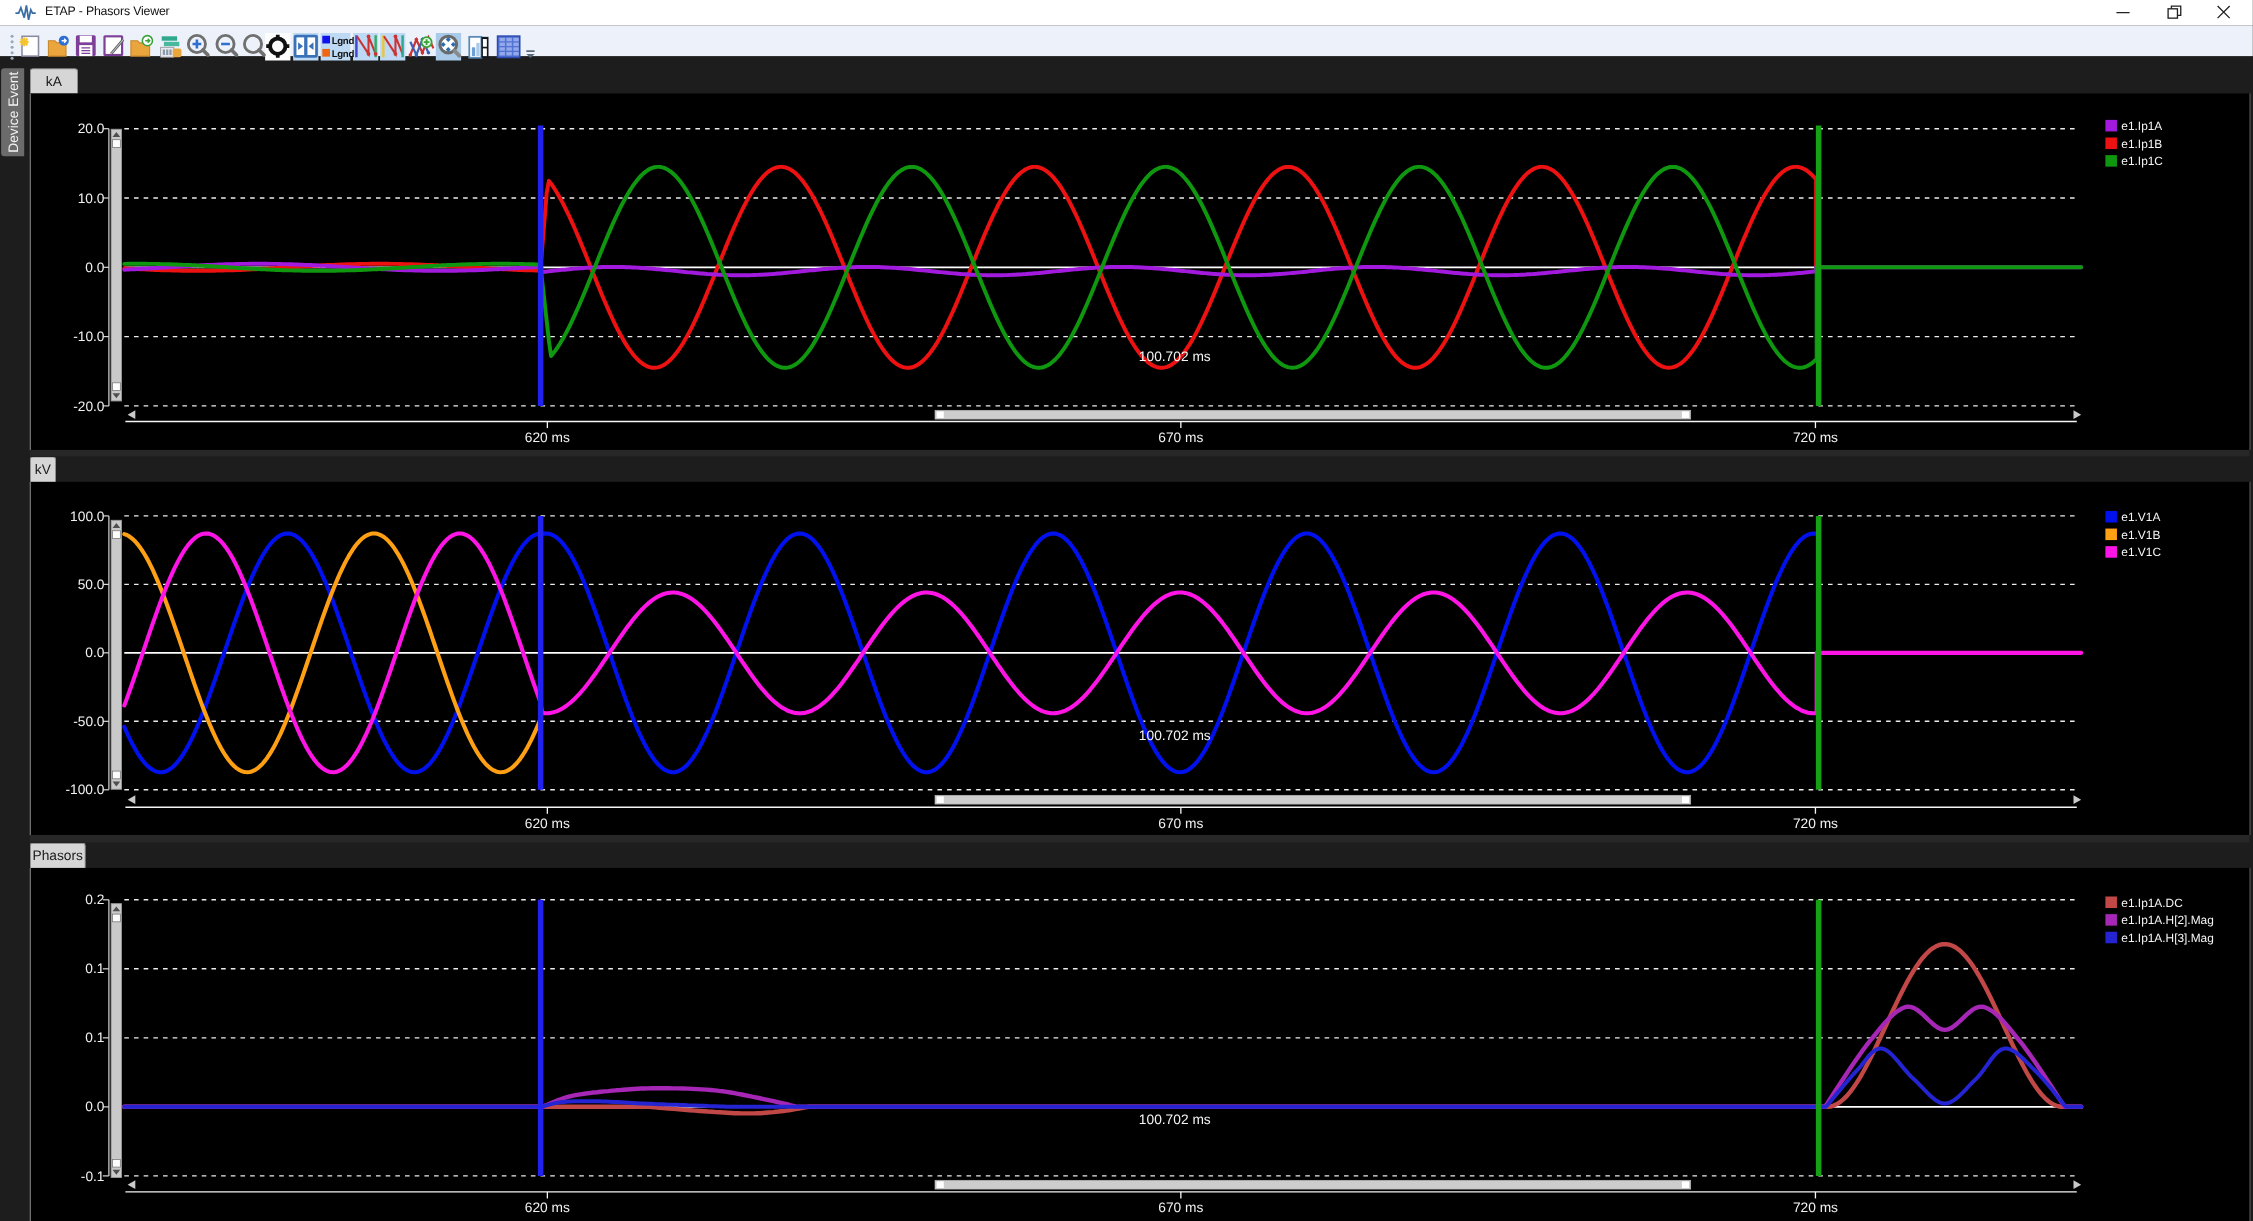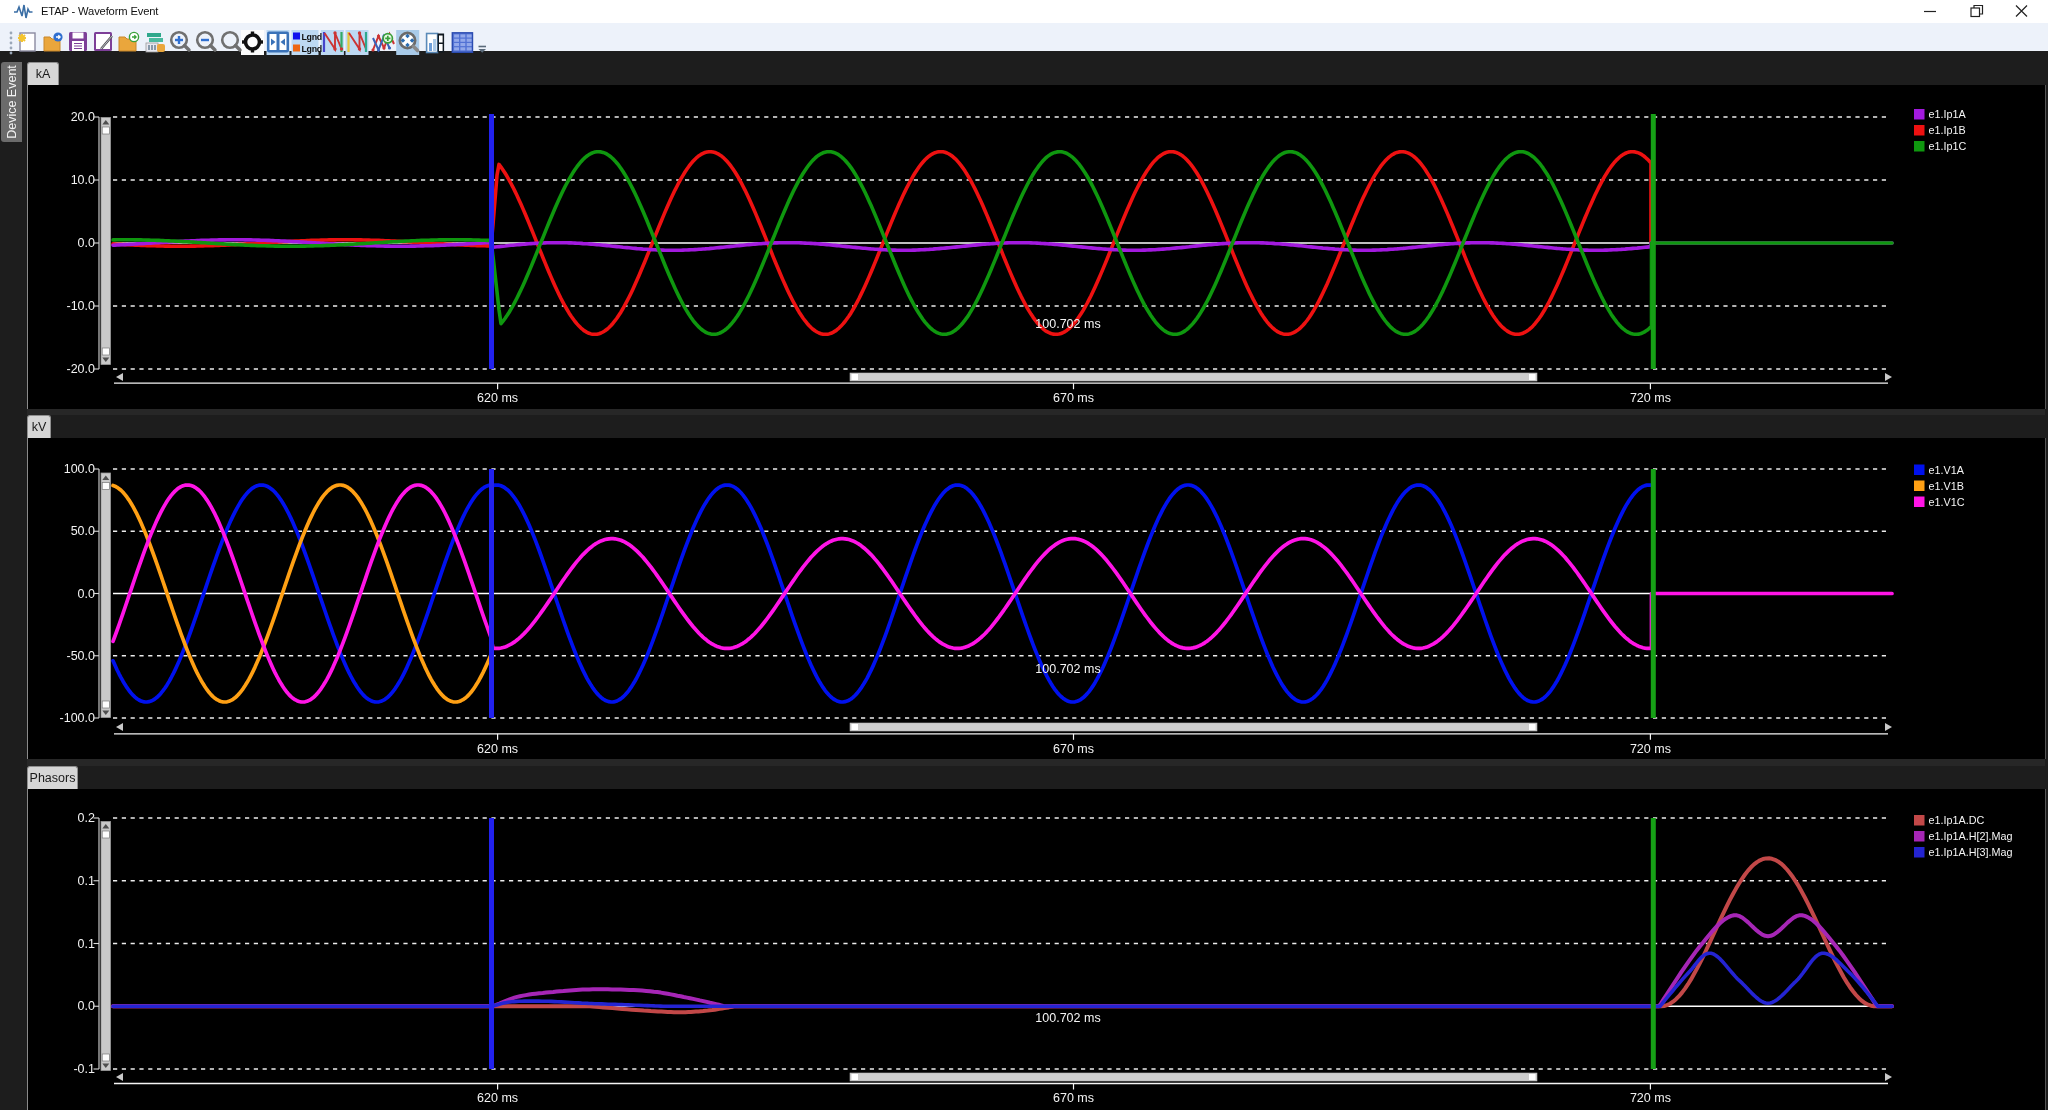--- a/index.html
+++ b/index.html
@@ -9,21 +9,21 @@
 #devtab{position:absolute;left:1px;top:62px;width:21px;height:80px;background:#6b6b6b;border-radius:3px 0 0 3px;color:#f2f2f2;font-size:12.5px}
 #devtab span{position:absolute;left:50%;top:50%;transform:translate(-50%,-50%) rotate(-90deg);white-space:nowrap}
 </style></head><body>
 <div id="main" style="position:absolute;left:0;top:0;width:2048px;height:1110px;background:#1d1d1d"></div>
 <div style="position:absolute;left:27px;top:409px;width:2018px;height:6px;background:#272727"></div>
 <div style="position:absolute;left:27px;top:759px;width:2018px;height:7px;background:#272727"></div>
 <div id="titlebar">
  <svg style="position:absolute;left:13px;top:3px" width="20" height="17" viewBox="0 0 20 17">
   <path d="M1 9 h3 l2 -5 l3 9 l2 -11 l2 13 l2 -9 l1.5 3 h3" fill="none" stroke="#3a6ea5" stroke-width="1.6"></path>
  </svg>
- <div class="t">ETAP - Waveform Event</div>
+ <div class="t">ETAP - Phasors Viewer</div>
  <svg style="position:absolute;left:1905px;top:0" width="143" height="23" viewBox="0 0 143 23">
   <g stroke="#222" stroke-width="1.2" fill="none">
    <line x1="19" y1="11.5" x2="31" y2="11.5"></line>
    <rect x="66" y="8" width="8.5" height="8.5"></rect>
         <path d="M69 8 v-2.5 h8.5 v8.5 h-2.5"></path>
    <path d="M111 5.5 l11 11 m0 -11 l-11 11"></path>
   </g>
  </svg>
 </div>
 <div id="toolbar">
@@ -160,21 +160,21 @@
       </g>
 <g stroke="#5a6a7a" stroke-width="1.6">
         <line x1="478.5" y1="46.5" x2="486" y2="46.5"></line>
       </g>
       <polygon points="478.5,49 486,49 482.2,52.8" fill="#5a6a7a"></polygon>
 </svg>
   </div>
 <div id="devtab">
     <span>Device Event</span>
   </div>
-<div class="tab" style="left:27px;top:62px;width:32px;height:23px">kA</div>
+<div class="tab" style="left:27px;top:62px;width:44px;height:23px">kA</div>
 <div class="tab" style="left:27px;top:415px;width:24px;height:30px">kV</div>
 <div class="tab" style="left:27px;top:766px;width:51px;height:38px">Phasors</div>
 <svg style="position:absolute;left:0;top:0" width="2048" height="1110" viewBox="0 0 2048 1110">
 <rect x="27" y="85" width="2018" height="324" fill="#000"></rect>
 <line x1="27.5" y1="85" x2="27.5" y2="409" stroke="#8a8a8a" stroke-width="1"></line>
 <line x1="2045.5" y1="85" x2="2045.5" y2="409" stroke="#555" stroke-width="1"></line>
 <line x1="113.0" y1="117.0" x2="1888.0" y2="117.0" stroke="#ececec" stroke-width="1.3" stroke-dasharray="4.2 4.6"></line>
     <line x1="113.0" y1="180.0" x2="1888.0" y2="180.0" stroke="#ececec" stroke-width="1.3" stroke-dasharray="4.2 4.6"></line>
     <line x1="113.0" y1="306.0" x2="1888.0" y2="306.0" stroke="#ececec" stroke-width="1.3" stroke-dasharray="4.2 4.6"></line>
     <line x1="113.0" y1="369.0" x2="1888.0" y2="369.0" stroke="#ececec" stroke-width="1.3" stroke-dasharray="4.2 4.6"></line>

